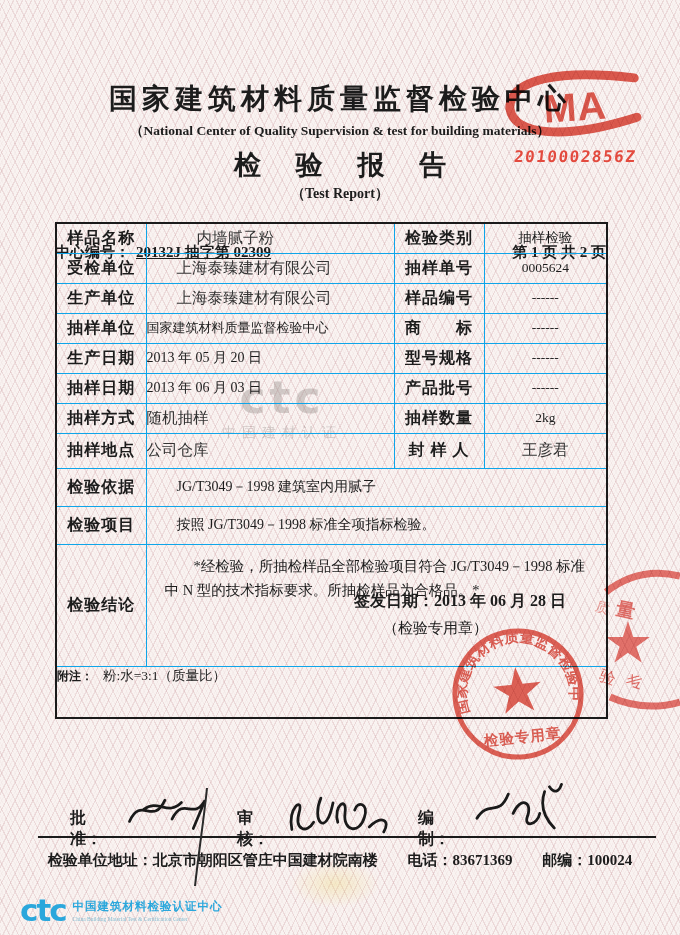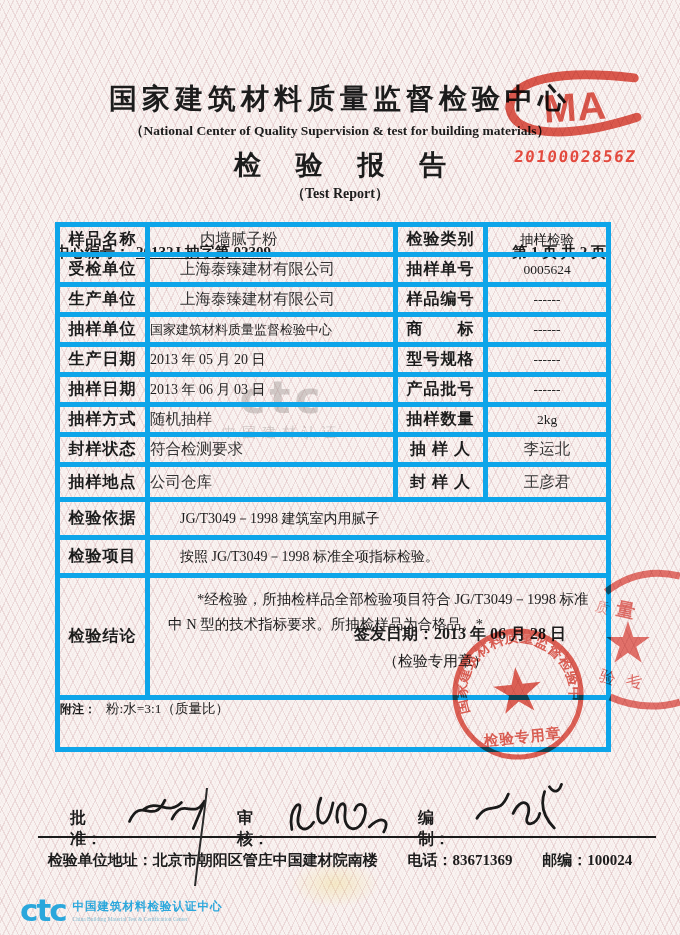--- a/index.html
+++ b/index.html
@@ -16,21 +16,21 @@
   .title-cn{font-size:27px;font-weight:bold;letter-spacing:14px;text-indent:14px;margin-top:7px;}
   .title-en{font-size:14px;font-weight:bold;margin-top:2px;}
   .cma{position:absolute;left:498px;top:68px;transform:rotate(-4deg);z-index:3;opacity:.88;mix-blend-mode:multiply;}
   .cma-number{position:absolute;left:514px;top:147px;z-index:3;font-family:"DejaVu Sans Mono",monospace;
     font-weight:bold;font-size:16px;color:#e34a3e;letter-spacing:1.5px;transform:skewX(-6deg);}
   .meta{position:absolute;top:196px;left:55px;width:551px;font-size:15px;font-weight:bold;z-index:2;margin-top:47px;}
   .meta-value{text-decoration:underline;padding:0 6px;}
   .meta-pages{float:right;}
   table.report{position:absolute;top:222px;left:55px;width:551px;border-collapse:collapse;
     table-layout:fixed;z-index:2;border:2px solid #1a1a1a;}
-  table.report td{border:5px solid #0ea5e9;padding:0;overflow:hidden;}
+  table.report td{border:1px solid #0ea5e9;padding:0;overflow:hidden;}
   td.lab{font-weight:bold;text-align:center;font-size:16px;letter-spacing:1px;}
   td.val{font-size:14px;padding-left:10px;}
   td.val4{text-align:center;font-size:13.5px;}
   td.hw{font-size:15.5px;color:#333;}
   .ind-lg{padding-left:50px !important;margin-top:23px;}
   .ind-md{padding-left:30px !important;}
   .small{font-size:13px !important;}
   td.concl{position:relative;vertical-align:top;}
   .concl-text{padding:9px 16px 0 18px;text-indent:2em;font-size:14.5px;line-height:1.7;}
   .sign-date{position:absolute;right:40px;top:46px;font-size:16px;font-weight:bold;}
@@ -131,26 +131,20 @@
       <td class="val">2013 年 06 月 03 日</td>
       <td class="lab">产品批号</td>
       <td class="val4">------</td>
     </tr>
     <tr style="height:30px">
       <td class="lab">抽样方式</td>
       <td class="val hw">随机抽样</td>
       <td class="lab">抽样数量</td>
       <td class="val4">2kg</td>
     </tr>
-    <tr style="height:30px">
-      <td class="lab">封样状态</td>
-      <td class="val hw">符合检测要求</td>
-      <td class="lab">抽 样 人</td>
-      <td class="val4 hw">李运北</td>
-    </tr>
     <tr style="height:35px">
       <td class="lab">抽样地点</td>
       <td class="val hw">公司仓库</td>
       <td class="lab">封 样 人</td>
       <td class="val4 hw">王彦君</td>
     </tr>
     <tr style="height:38px">
       <td class="lab">检验依据</td>
       <td class="val ind-md" colspan="3">JG/T3049－1998  建筑室内用腻子</td>
     </tr>

